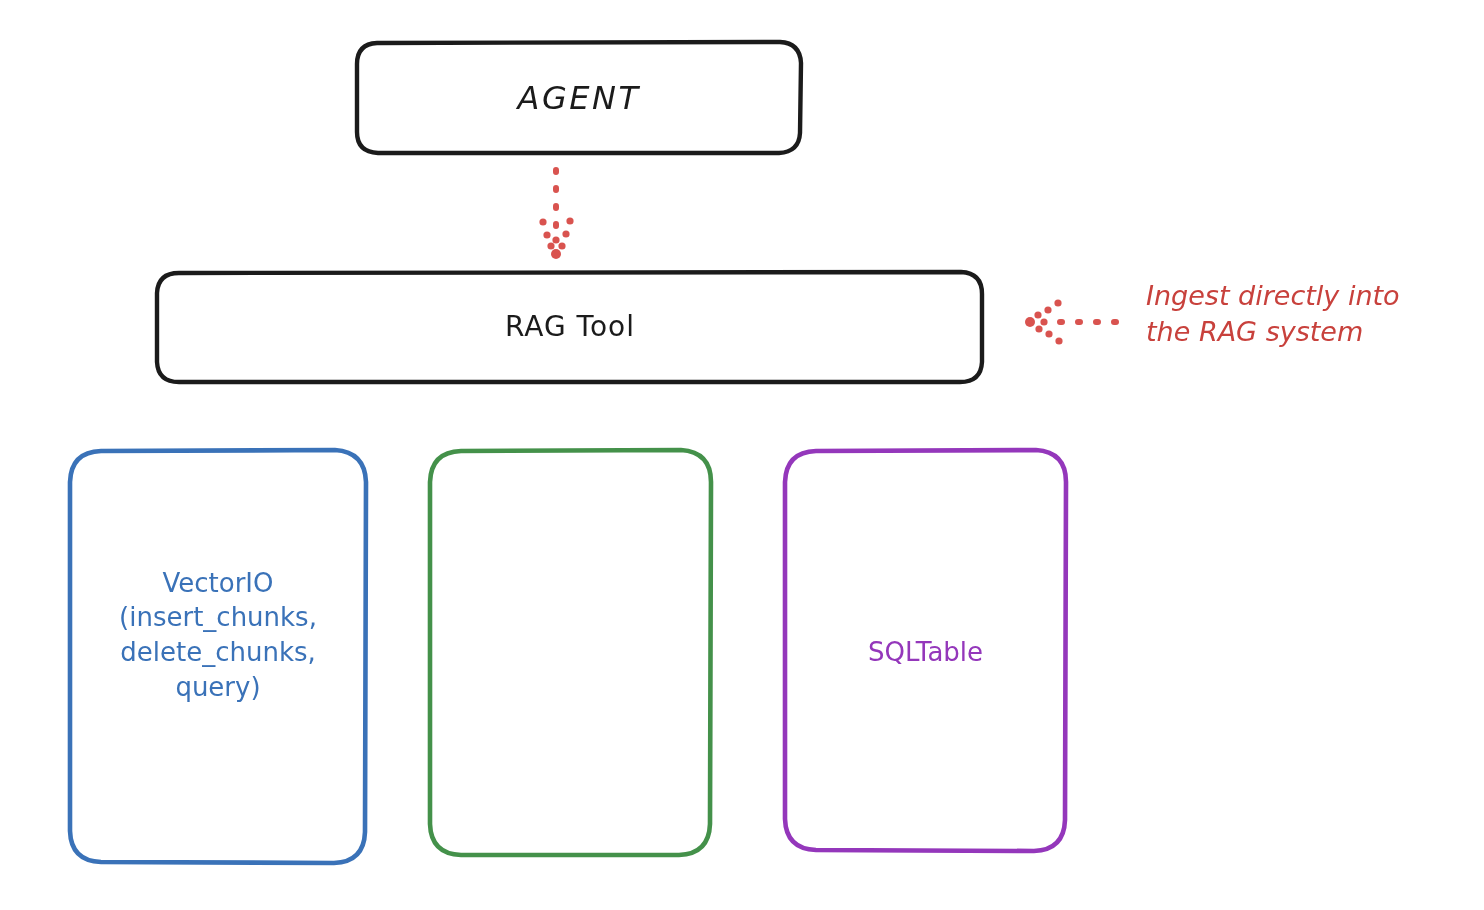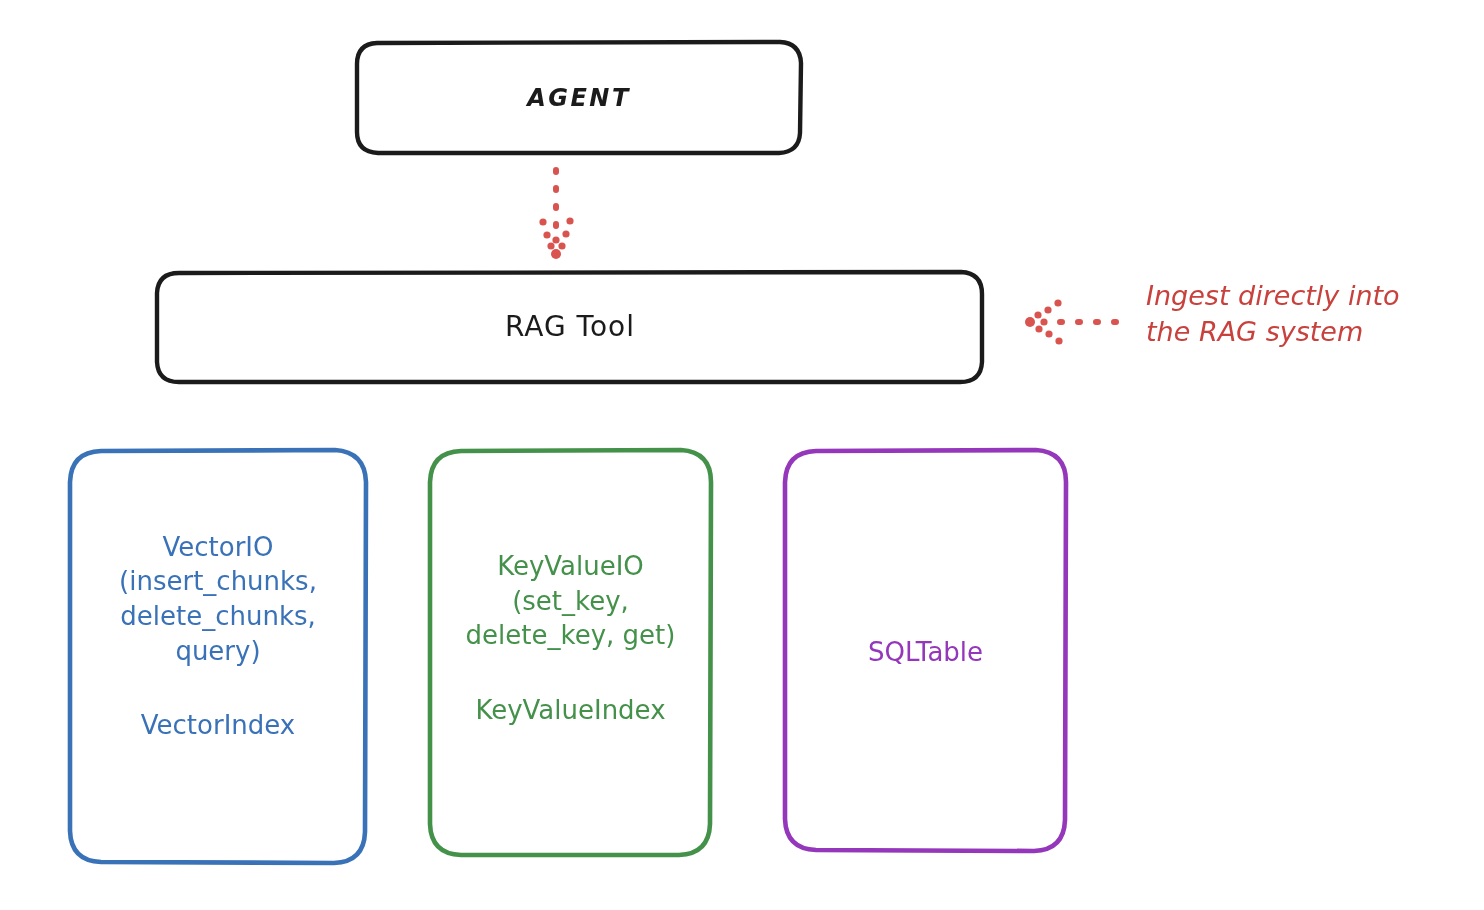--- a/index.html
+++ b/index.html
@@ -37,23 +37,23 @@
 
   
   #node-agent {
     left: 356px;
     top: 42px;
     width: 446px;
     height: 112px;
   }
   #node-agent .node-label {
     font-family: "DejaVu Sans", sans-serif;
-    font-size: 24px;
+    font-size: 32px;
     font-style: italic;
-    font-weight: 700;
+    font-weight: 400;
     letter-spacing: 2.5px;
     color: #1b1b1b;
   }
 
   
   #node-ragtool {
     left: 157px;
     top: 271px;
     width: 826px;
     height: 112px;
@@ -176,30 +176,25 @@
 <div class="node" id="node-ragtool">
   <div class="node-label">RAG Tool</div>
 </div>
 
 <div class="node provider" id="node-vectorio">
   <div class="inner">
     <div class="node-label">VectorIO
 (insert_chunks,
 delete_chunks,
 query)</div>
-    <div class="node-sublabel">VectorIndex</div>
   </div>
 </div>
 
 <div class="node provider" id="node-keyvalueio">
   <div class="inner">
-    <div class="node-label">KeyValueIO
-(set_key,
-delete_key, get)</div>
-    <div class="node-sublabel">KeyValueIndex</div>
   </div>
 </div>
 
 <div class="node provider" id="node-relationalio">
   <div class="inner">
     <div class="node-sublabel">SQLTable</div>
   </div>
 </div>
 
 <div id="annotation-ingest">Ingest directly into

